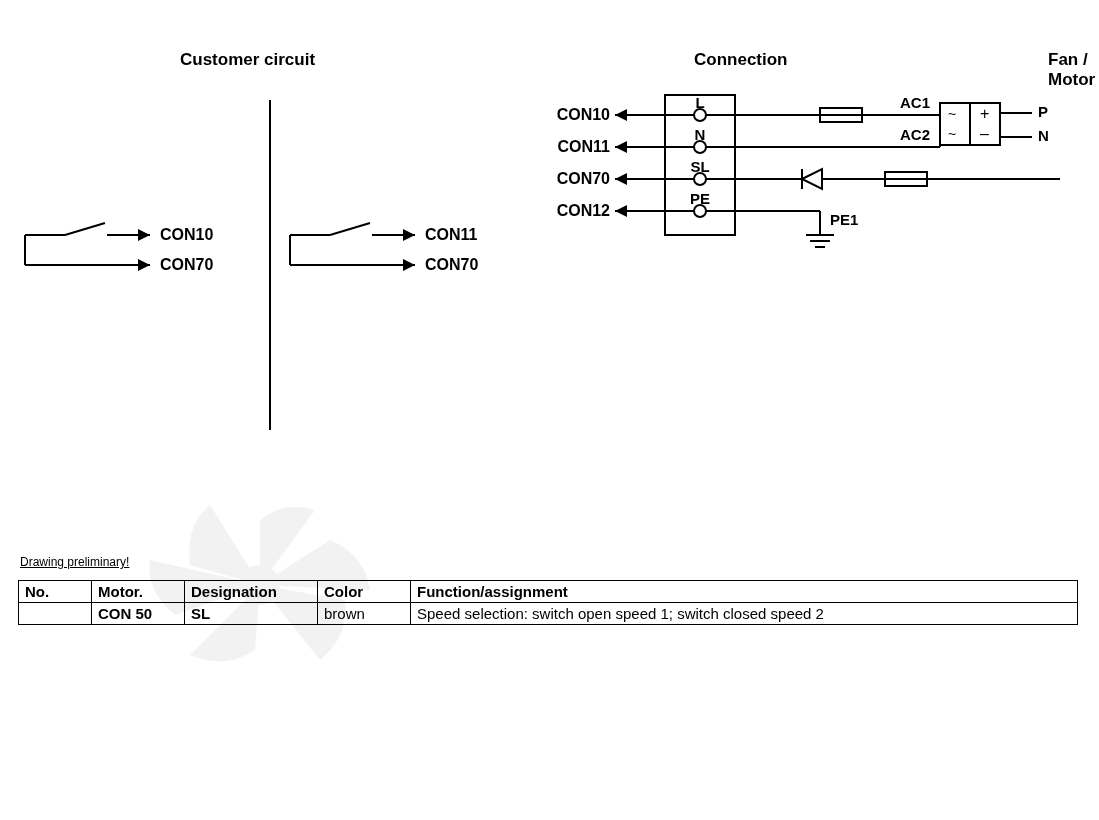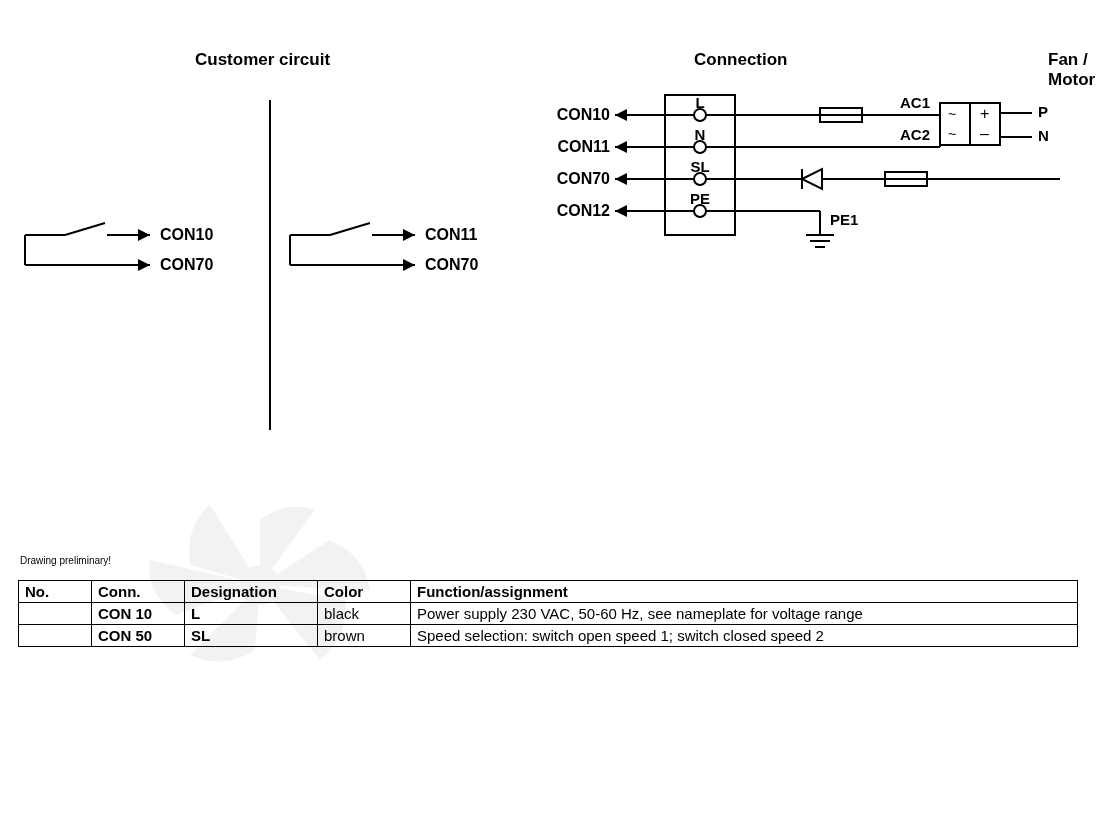--- a/index.html
+++ b/index.html
@@ -17,21 +17,22 @@
     position: absolute;
     top: 50px;
     width: 100%;
     font-weight: bold;
     font-size: 17px;
   }
   .caption {
     position: absolute;
     left: 20px;
     top: 555px;
-    font-size: 10px;
+    font-size: 12px;
+    text-decoration: underline;
   }
   table.conn {
     position: absolute;
     left: 18px;
     top: 580px;
     border-collapse: collapse;
     font-size: 15px;
     width: 1060px;
   }
   table.conn th, table.conn td {
@@ -51,21 +52,21 @@
     width: 340px;
     height: 180px;
     opacity: 0.10;
     pointer-events: none;
   }
 </style>
 </head>
 <body>
 
 <div class="title-row">
-  <span style="position:absolute; left:180px;margin-left:15px;">Customer circuit</span>
+  <span style="position:absolute; left:180px;">Customer circuit</span>
   <span style="position:absolute; left:670px;margin-left:24px;">Connection</span>
   <span style="position:absolute; left:1048px;">Fan / Motor</span>
 </div>
 
 <svg class="watermark" viewBox="0 0 340 180">
   <g fill="#888">
     <path d="M170 90 L120 10 Q95 30 100 70 Z"></path>
     <path d="M170 90 L60 65  Q55 95 85 120 Z"></path>
     <path d="M170 90 L100 160 Q135 175 165 155 Z"></path>
     <path d="M170 90 L230 165 Q260 140 255 105 Z"></path>
@@ -184,31 +185,24 @@
   </g>
   <text x="290" y="140" font-size="15" font-weight="bold">PE1</text>
 </svg>
 
 <div class="caption">Drawing preliminary!</div>
 
 <table class="conn">
   <tbody>
       <tr>
     <th style="width:60px">No.</th>
-    <th style="width:80px">Conn.</th>
+    <th style="width:80px">Motor.</th>
     <th style="width:120px">Designation</th>
     <th style="width:80px">Color</th>
     <th>Function/assignment</th>
-  </tr>
-  <tr>
-    <td></td>
-    <td class="bold">CON 10</td>
-    <td class="bold">L</td>
-    <td>black</td>
-    <td>Power supply 230 VAC, 50-60 Hz, see nameplate for voltage range</td>
   </tr>
   <tr>
     <td></td>
     <td class="bold">CON 50</td>
     <td class="bold">SL</td>
     <td>brown</td>
     <td>Speed selection: switch open speed 1; switch closed speed 2</td>
   </tr>
 </tbody>
   </table>

